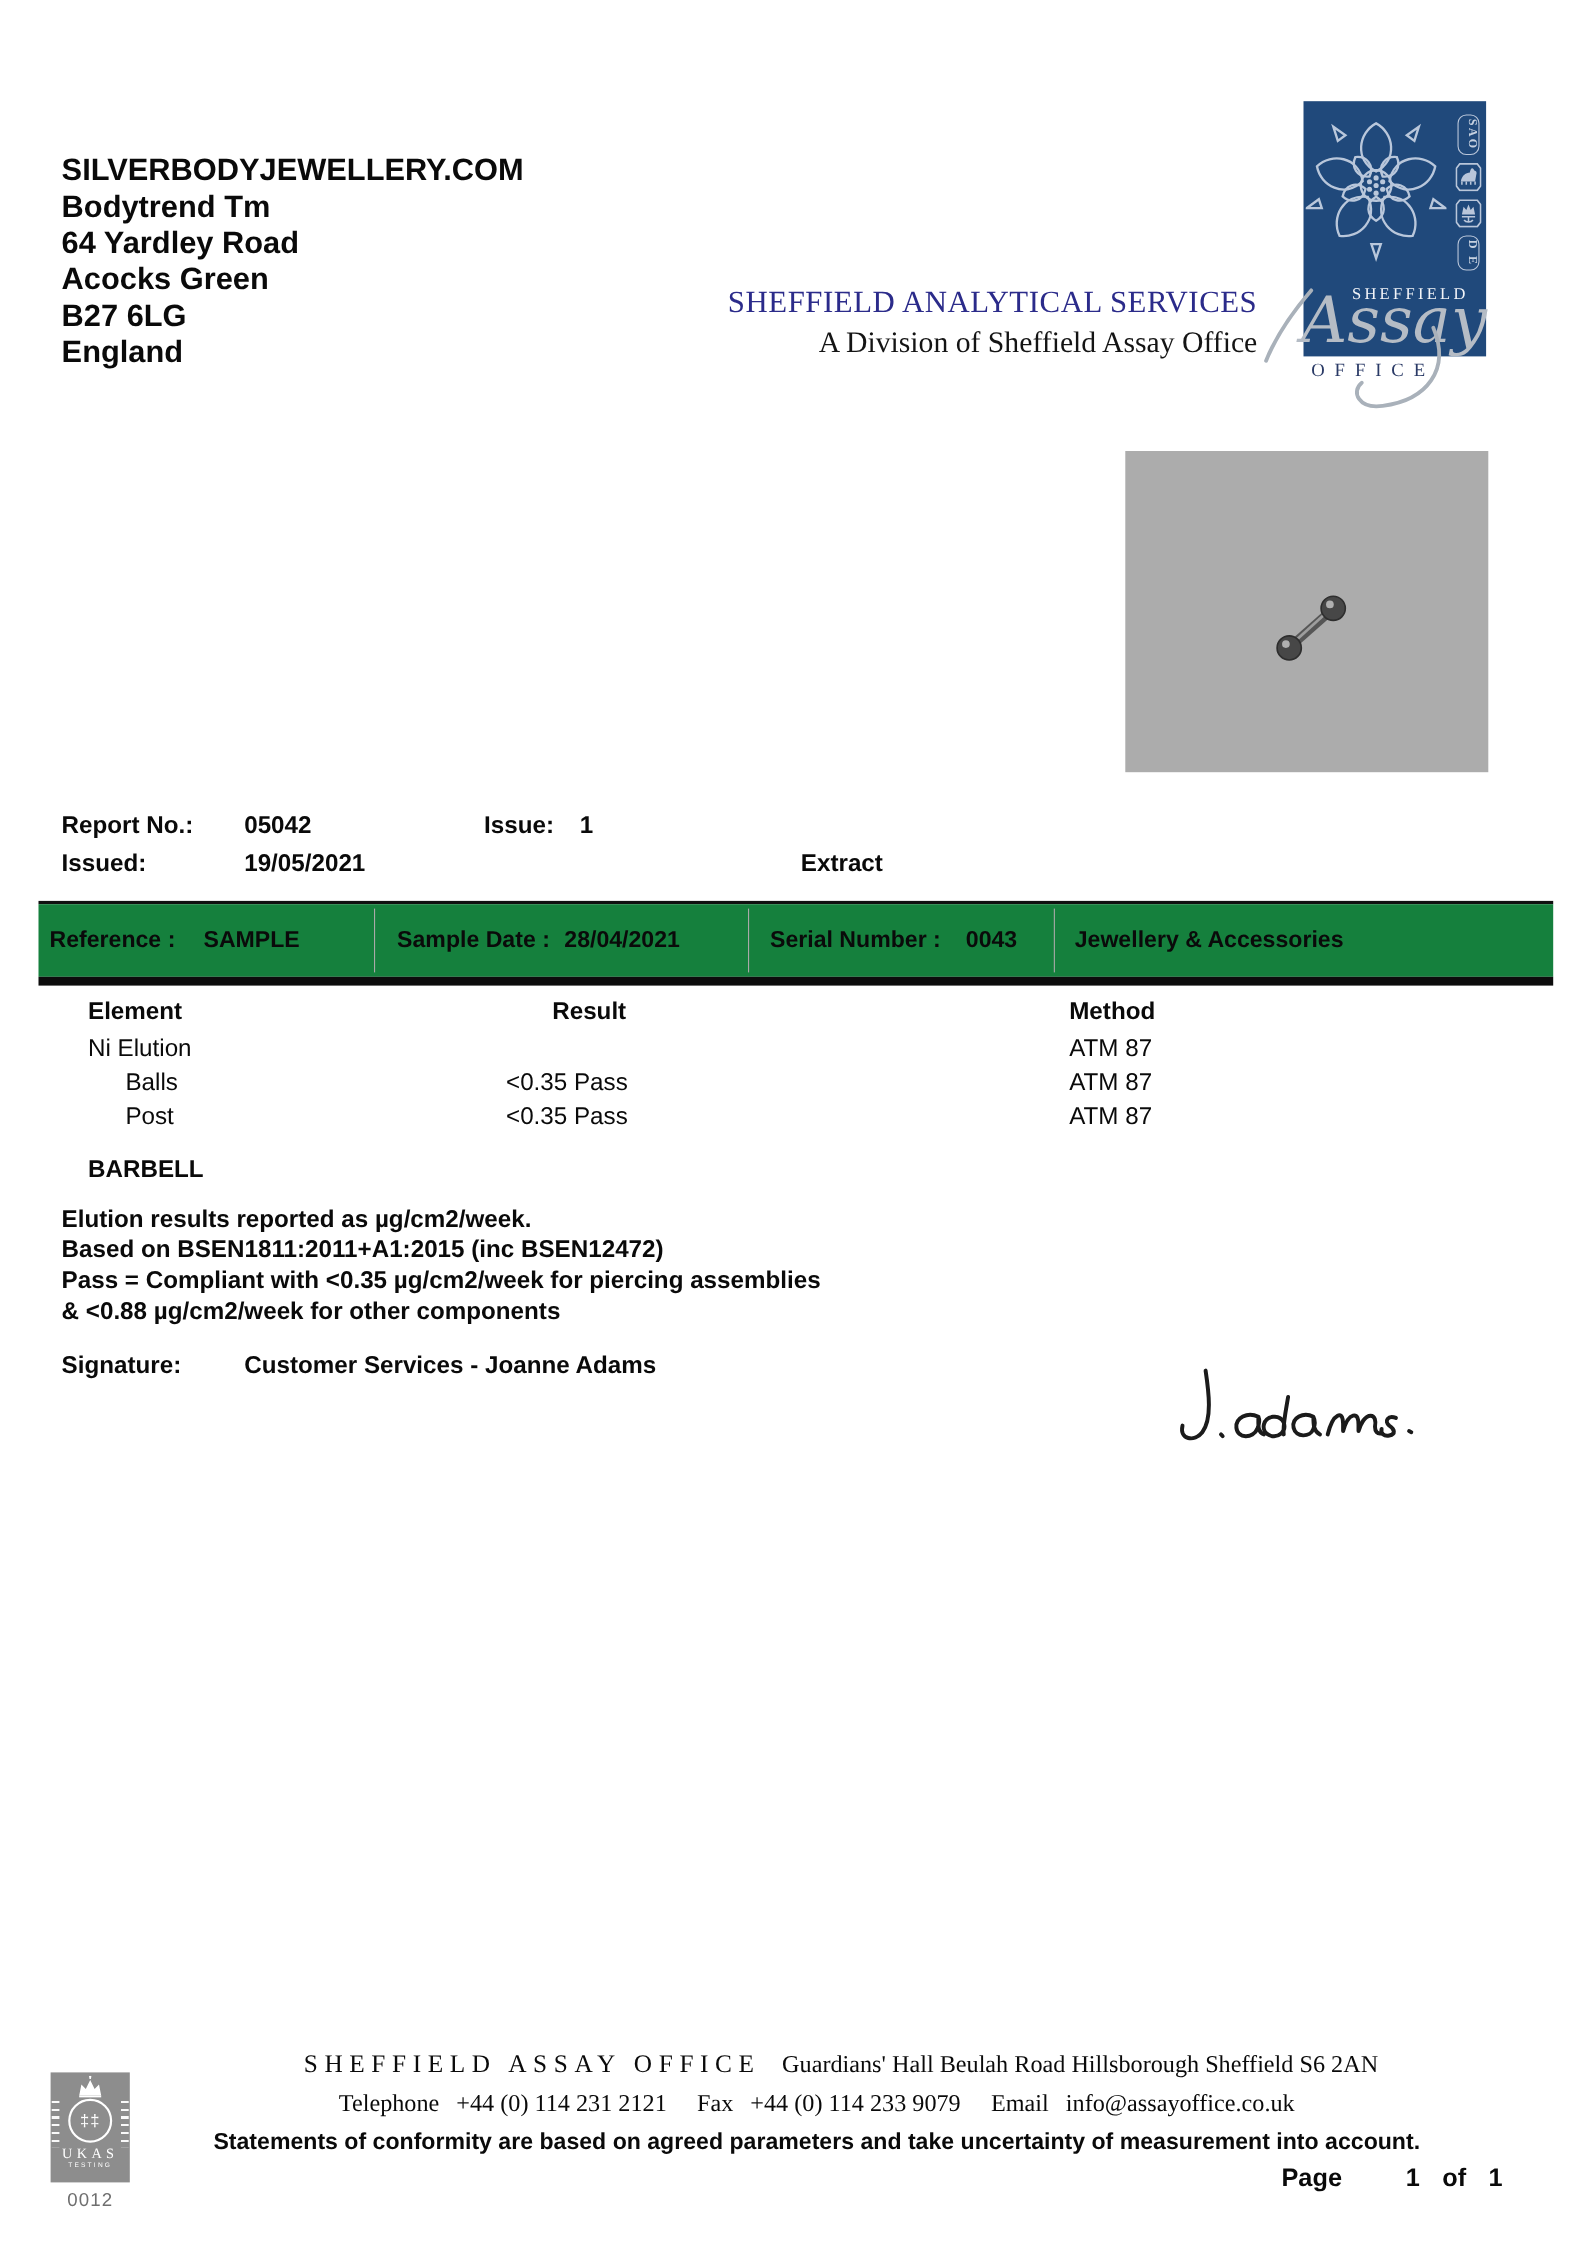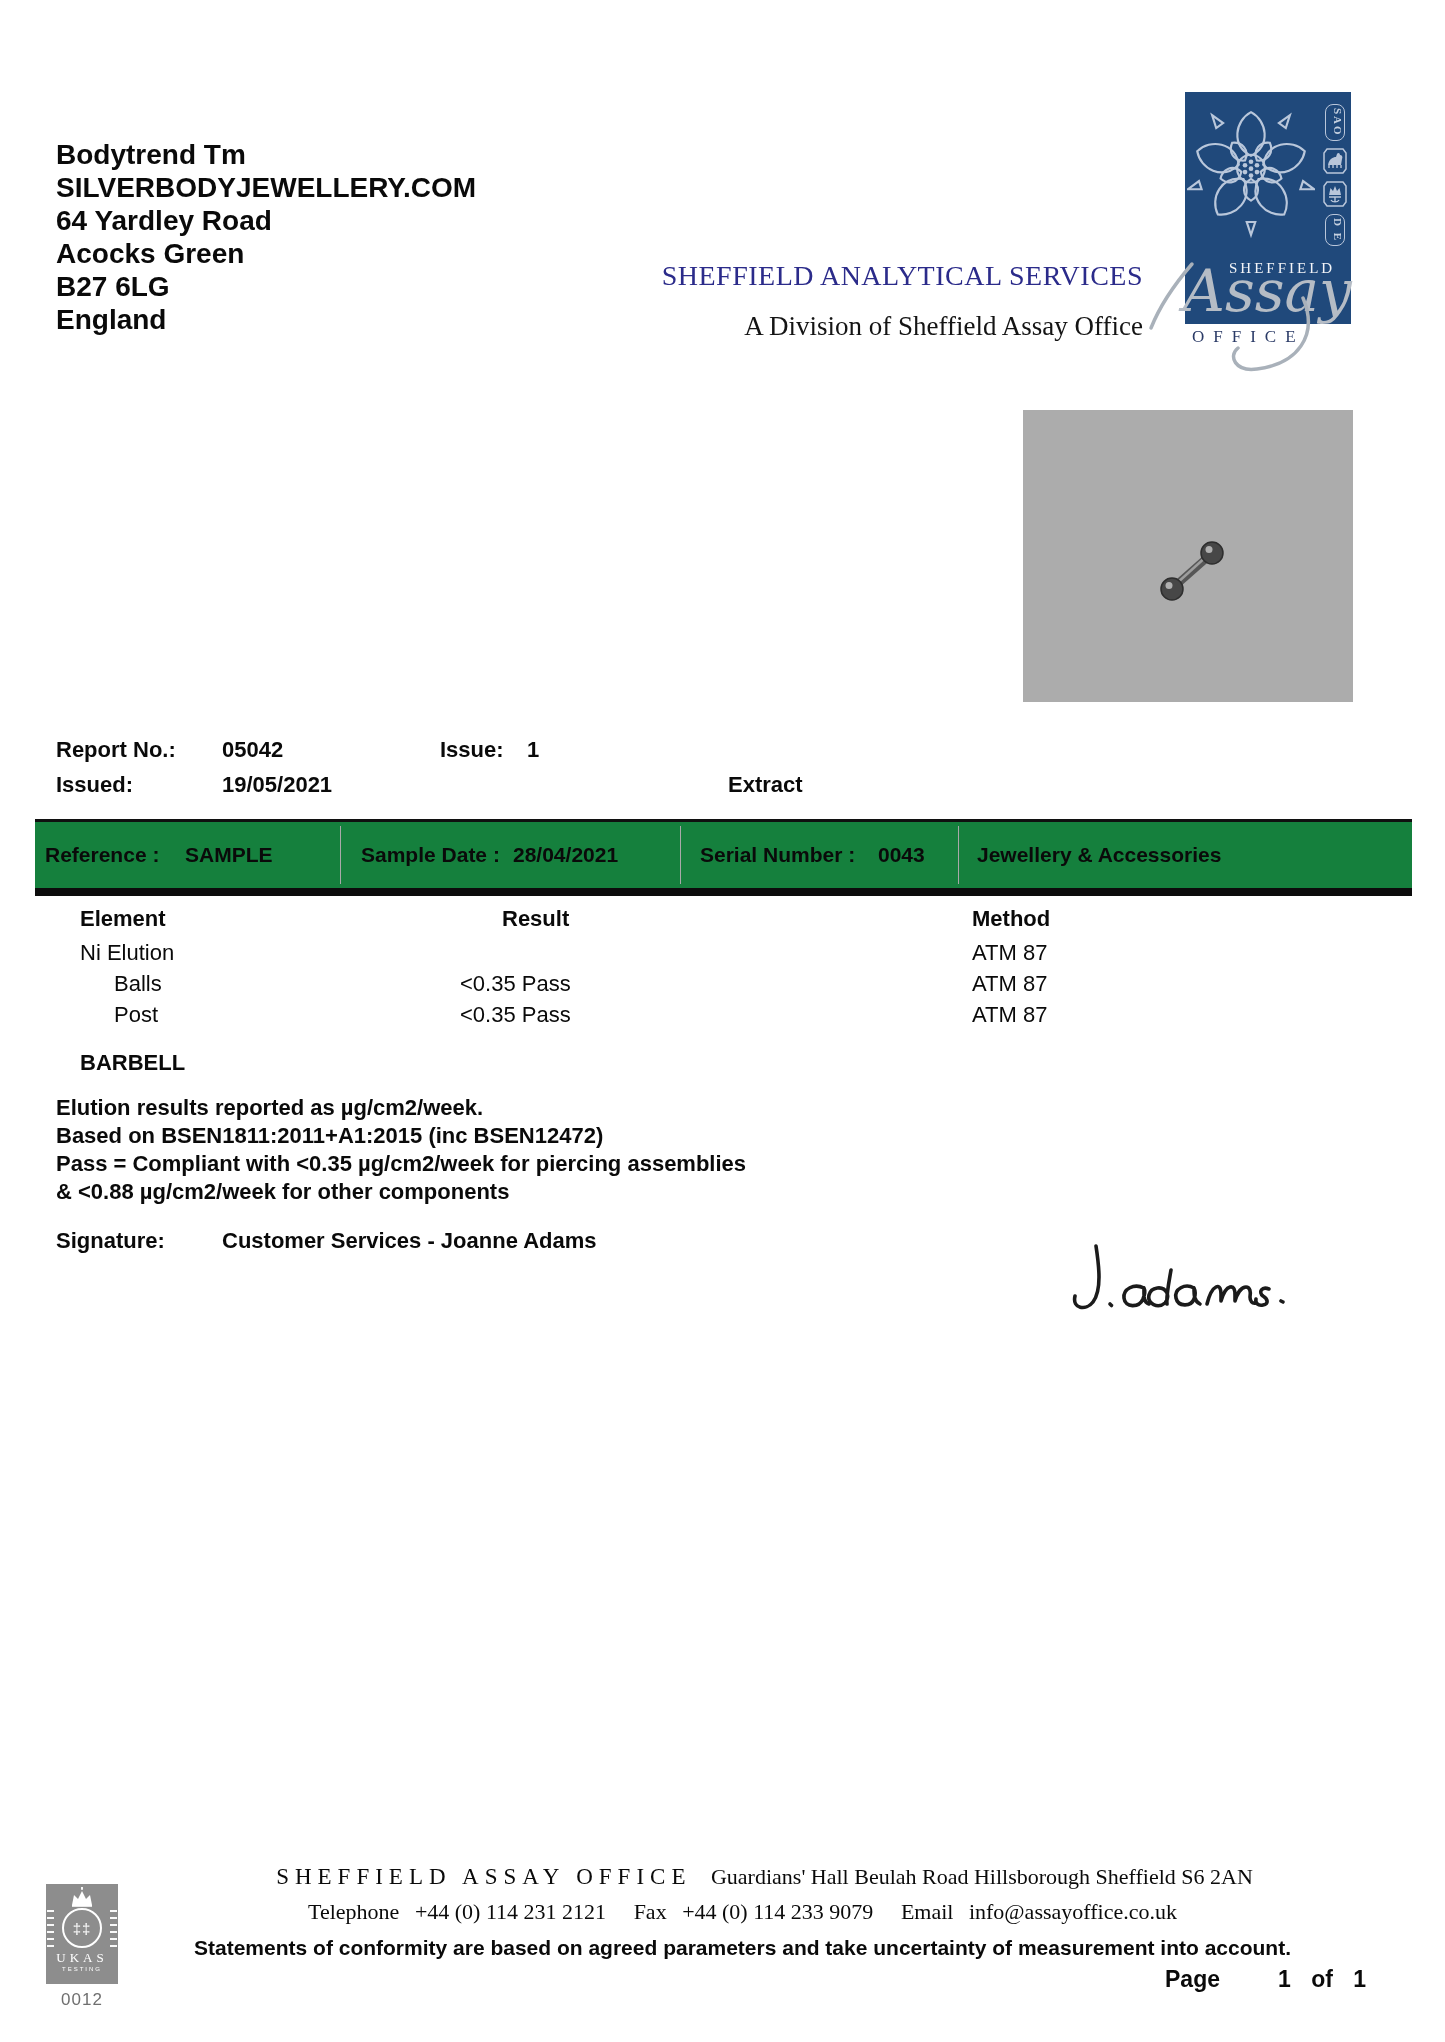--- a/index.html
+++ b/index.html
@@ -5,21 +5,21 @@
   * { margin:0; padding:0; box-sizing:border-box; }
   body { background:#ffffff; font-family:"Liberation Sans", sans-serif; }
   .page { position:relative; width:1445px; height:2042px; background:#fff; overflow:hidden; color:#0a0a0a; }
 
   
   .client { position:absolute; left:56px; top:138px; font-weight:bold; font-size:28px; line-height:33px; }
 
   
   .heading { position:absolute; right:302px; top:260px; text-align:right; font-family:"Liberation Serif", serif; }
   .heading .t1 { font-size:28px; color:#2b2b8a; letter-spacing:0.5px; }
-  .heading .t2 { font-size:27px; color:#141414; margin-top:19px; }
+  .heading .t2 { font-size:27px; color:#141414; margin-top:4px; }
 
   
   .logo-box { position:absolute; left:1185px; top:92px; width:166px; height:232px; background:#20497b; }
   .rose { position:absolute; left:2px; top:6px; }
   .hallmarks { position:absolute; right:4px; top:12px; display:flex; flex-direction:column; align-items:center; gap:7px; }
   .hm-cap { width:20px; padding:3px 0; border:1.5px solid #b9c6da; border-radius:8px; color:#c6d1e0;
             writing-mode:vertical-rl; text-orientation:sideways; font:bold 11px "Liberation Serif", serif;
             letter-spacing:2px; text-align:center; }
   .logo-sheffield { position:absolute; left:44px; top:168px; color:#f2f4f8; font-family:"Liberation Serif", serif;
                     font-size:15px; letter-spacing:3px; }
@@ -79,22 +79,22 @@
                 font-size:6px; letter-spacing:2px; }
   .ukas-num { position:absolute; left:46px; top:1990px; width:72px; text-align:center;
               color:#6f6f6f; font-size:17px; letter-spacing:1px; }
 </style>
 </head>
 <body>
 
 <div class="page">
 
   <div class="client">
+    <div>SILVERBODYJEWELLERY.COM</div>
     <div>Bodytrend Tm</div>
-    <div>SILVERBODYJEWELLERY.COM</div>
     <div>64 Yardley Road</div>
     <div>Acocks Green</div>
     <div>B27 6LG</div>
     <div>England</div>
   </div>
 
   <div class="heading">
     <div class="t1">SHEFFIELD ANALYTICAL SERVICES</div>
     <div class="t2">A Division of Sheffield Assay Office</div>
   </div>

